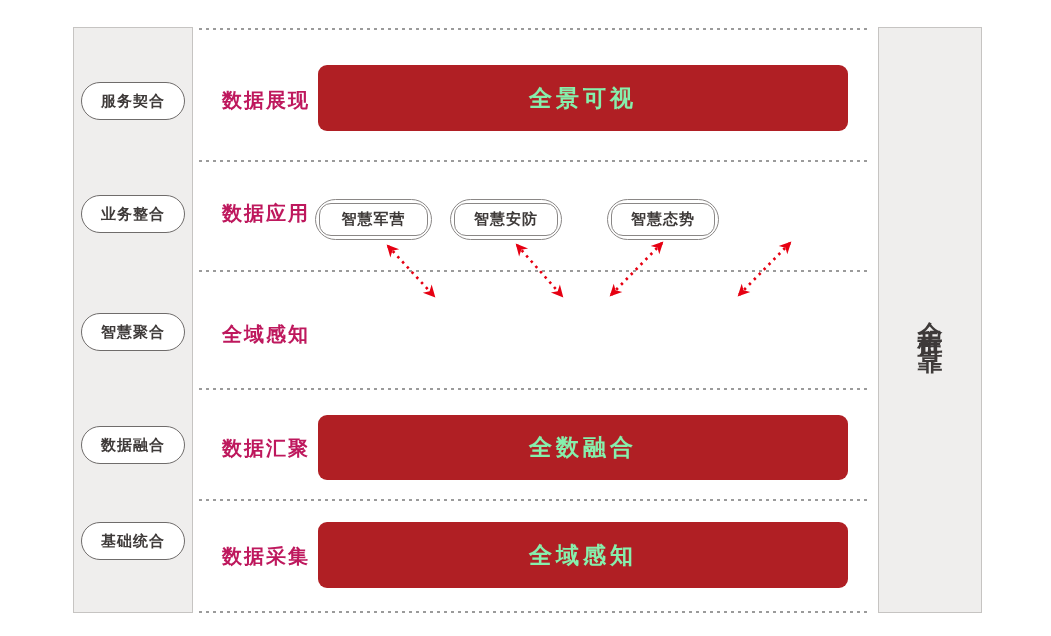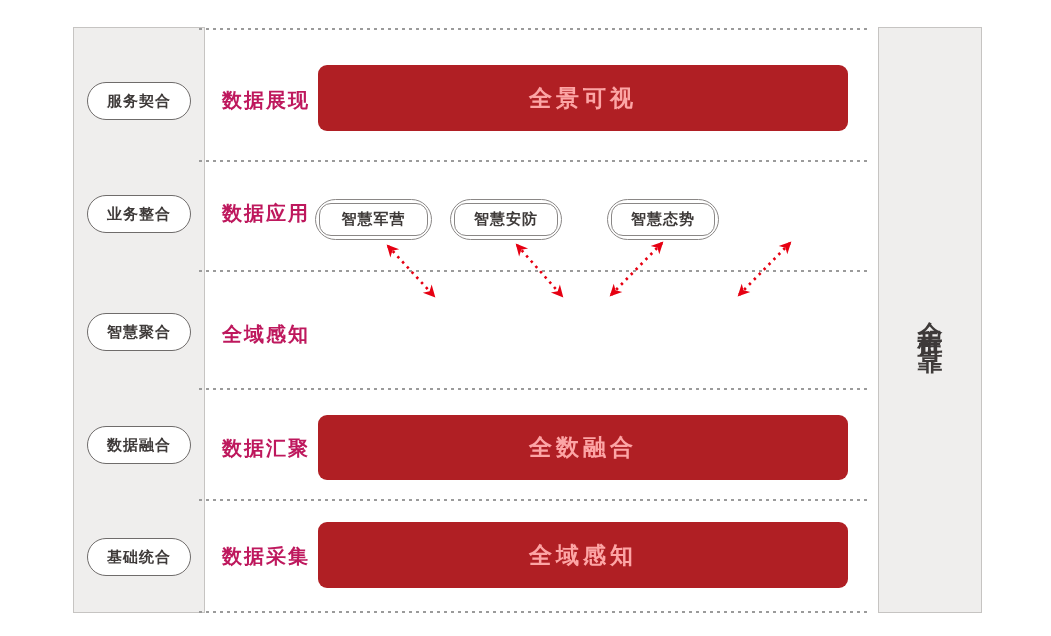--- a/index.html
+++ b/index.html
@@ -5,30 +5,30 @@
   html,body{margin:0;padding:0;background:#fff;}
   .canvas{
     position:relative;width:1051px;height:636px;background:#ffffff;
     font-family:"Liberation Sans",sans-serif;overflow:hidden;
   }
   
   .sidebar{
     position:absolute;top:27px;height:586px;background:#efeeed;
     border:1px solid #c6c4c2;box-sizing:border-box;
   }
-  .sidebar-left{left:73px;width:132px;padding-left:6px;}
+  .sidebar-left{left:73px;width:120px;padding-left:6px;}
   .sidebar-right{left:878px;width:104px;}
   .side-pill{
     position:absolute;left:50%;transform:translateX(-50%);
     width:104px;height:38px;background:#ffffff;border:1.5px solid #6f6c6b;
     border-radius:19px;display:flex;align-items:center;justify-content:center;
     font-size:15px;font-weight:600;color:#3e3a39;letter-spacing:1px;box-sizing:border-box;
     white-space:nowrap;
   }
-  .sp-1{top:54px}.sp-2{top:167px}.sp-3{top:285px}.sp-4{top:398px}.sp-5{top:510px}
+  .sp-1{top:54px}.sp-2{top:167px}.sp-3{top:285px}.sp-4{top:398px}.sp-5{top:494px}
   .vertical-title{
     position:absolute;left:50%;top:50%;transform:translate(-50%,-50%);
     writing-mode:vertical-lr;text-orientation:upright;
     font-size:25px;font-weight:700;color:#3e3a39;letter-spacing:9px;line-height:1;
   }
   
   .dotline{
     position:absolute;left:199px;width:669px;height:2px;
     background:repeating-linear-gradient(90deg,#9b9b9b 0 3px,transparent 3px 7px);
   }
@@ -36,21 +36,21 @@
   
   .row-label{
     position:absolute;left:222px;font-size:20px;font-weight:700;color:#be185d;
     letter-spacing:2px;white-space:nowrap;line-height:24px;
   }
   .rl-1{top:88px}.rl-2{top:201px}.rl-3{top:322px}.rl-4{top:436px}.rl-5{top:544px}
   
   .bar{
     position:absolute;left:318px;width:530px;height:66px;background:#b01f24;
     border-radius:9px;display:flex;align-items:center;justify-content:center;
-    color:#fca5a5;font-size:23px;font-weight:700;letter-spacing:4px;
+    color:#86efac;font-size:23px;font-weight:700;letter-spacing:4px;
   }
   .bar-1{top:65px}.bar-2{top:301px}.bar-3{top:415px;height:65px}.bar-4{top:522px}
   
   .app-pill{
     position:absolute;top:199px;height:41px;background:#ffffff;
     border:1.5px solid #8a8786;border-radius:21px;padding:3px;box-sizing:border-box;
   }
   .app-pill-inner{
     width:100%;height:100%;border:1.5px solid #8a8786;border-radius:12px;
     display:flex;align-items:center;justify-content:center;

